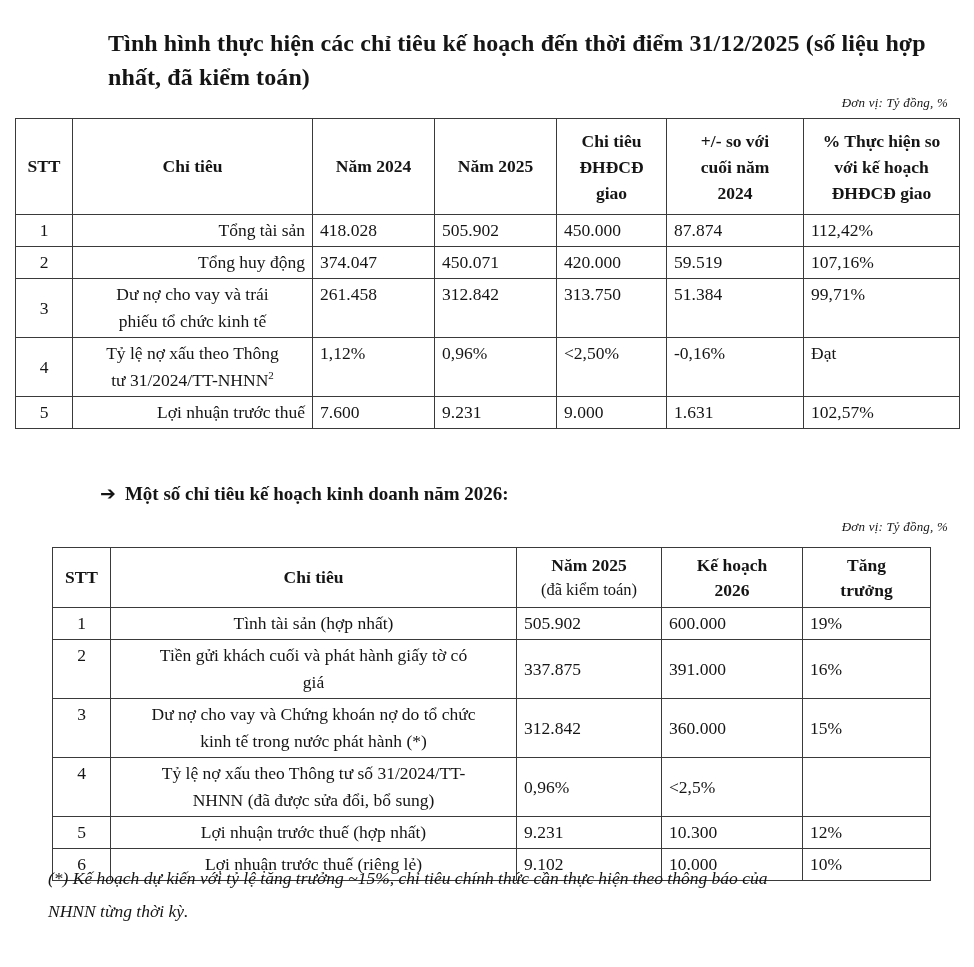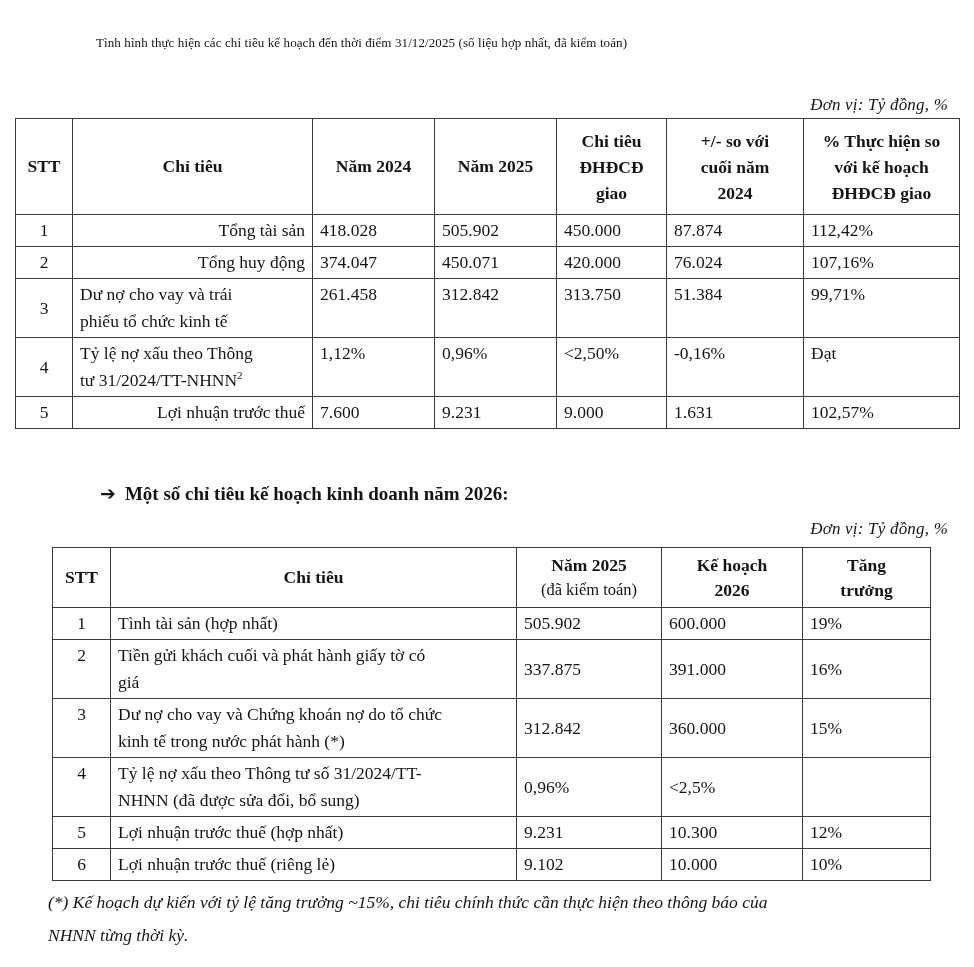--- a/index.html
+++ b/index.html
@@ -12,34 +12,34 @@
     height: 967px;
     position: relative;
     font-family: "Liberation Serif", "DejaVu Serif", serif;
     color: #151515;
     overflow: hidden;
   }
 
   
   .doc-title {
     position: absolute;
-    left: 96px;
+    left: 108px;
     top: 26px;
     width: 860px;
-    font-size: 13px;
-    font-weight: normal;
+    font-size: 24px;
+    font-weight: bold;
     line-height: 34px;
     letter-spacing: 0.1px;
   }
 
   
   .unit-line {
     position: absolute;
     font-style: italic;
-    font-size: 17px;
+    font-size: 13px;
     text-align: right;
     letter-spacing: 0.2px;
   }
   #unit-1 { left: 400px; top: 95px; width: 548px; }
   #unit-2 { left: 400px; top: 519px; width: 548px; }
 
   
   .section-heading {
     position: absolute;
     left: 100px;
@@ -70,21 +70,21 @@
     line-height: 27px;
     vertical-align: middle;
     font-weight: normal;
   }
   table.doc-table th {
     font-weight: bold;
     text-align: center;
   }
   .c-num { }
   .c-ctr { text-align: center; }
-  .c-lft { text-align: left; }
+  .c-lft { text-align: center; }
 
   
   #table-plan-execution {
     left: 15px;
     top: 118px;
     width: 944px;
   }
   #table-plan-execution .hdr { height: 96px; }
   #table-plan-execution .r-short { height: 29px; }
   #table-plan-execution .r-tall  { height: 59px; }
@@ -117,21 +117,21 @@
   sup {
     font-size: 11px;
     vertical-align: super;
     line-height: 0;
   }
 
   
   .footnote {
     position: absolute;
     left: 48px;
-    top: 886px;
+    top: 862px;
     width: 900px;
     font-style: italic;
     font-size: 17.5px;
     line-height: 33px;
   }
 </style>
 </head>
 <body>
 
 <div class="doc-title">
@@ -183,21 +183,21 @@
       <td class="c-num">450.000</td>
       <td class="c-num">87.874</td>
       <td class="c-num">112,42%</td>
     </tr>
     <tr class="r-short">
       <td class="c-ctr">2</td>
       <td class="c-lft desc-plain">Tổng huy động</td>
       <td class="c-num">374.047</td>
       <td class="c-num">450.071</td>
       <td class="c-num">420.000</td>
-      <td class="c-num">76.024</td>
+      <td class="c-num">59.519</td>
       <td class="c-num">107,16%</td>
     </tr>
     <tr class="r-tall">
       <td class="c-ctr">3</td>
       <td class="c-lft">
         <div class="desc-justify">Dư nợ cho vay và trái</div>
         <div>phiếu tổ chức kinh tế</div>
       </td>
       <td class="c-num" style="vertical-align:top">261.458</td>
       <td class="c-num" style="vertical-align:top">312.842</td>

